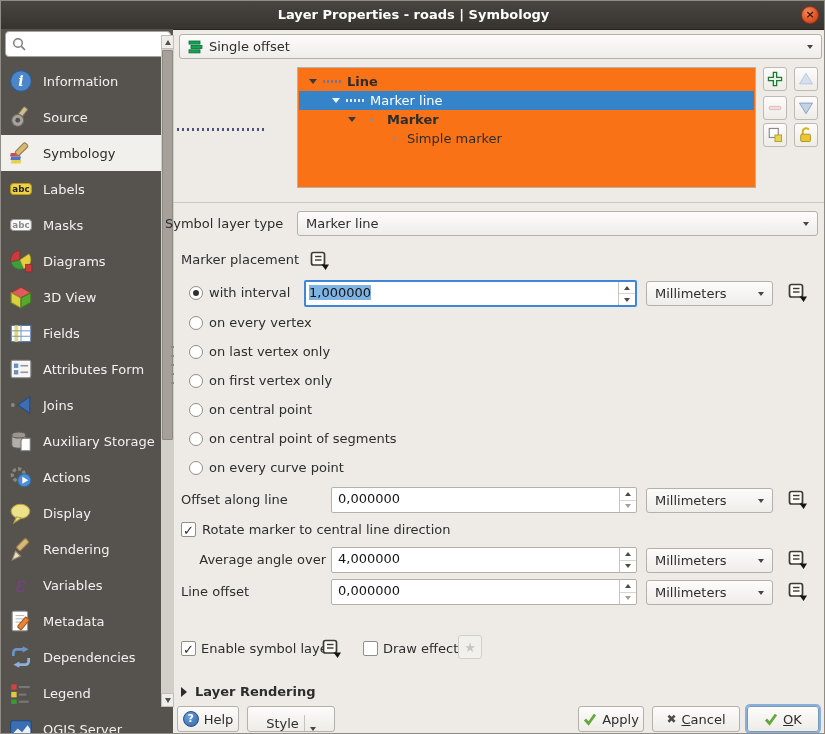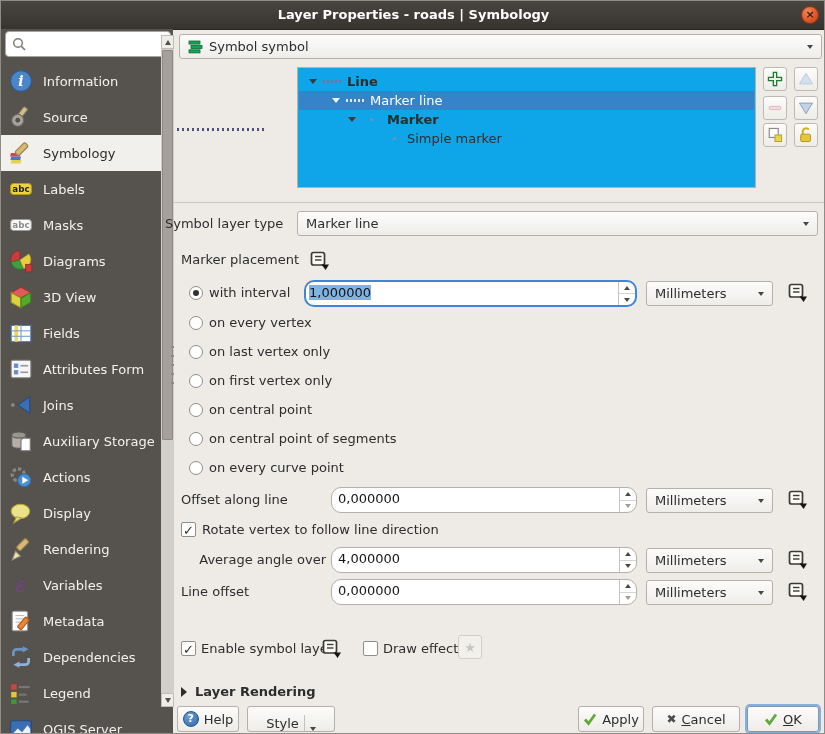--- a/index.html
+++ b/index.html
@@ -35,21 +35,21 @@
   .splitdots{position:absolute;left:170px;top:345px;width:3px;height:44px;
              background:repeating-linear-gradient(#8f8b85 0 2px,transparent 2px 9px);}
   
   .combo{position:absolute;background:linear-gradient(#fdfcfb,#efedea);border:1px solid #b4b0aa;
          border-radius:3px;box-sizing:border-box;}
   .combo .cv{line-height:23px;padding-left:8px;white-space:nowrap;overflow:hidden;}
   .combo .arr{position:absolute;right:8px;top:50%;margin-top:-2px;width:0;height:0;
               border-left:3.5px solid transparent;border-right:3.5px solid transparent;border-top:4.5px solid #4a463f;}
   .pbtn{position:absolute;background:linear-gradient(#fdfcfb,#eeece8);border:1px solid #b4b0aa;border-radius:3px;
         box-sizing:border-box;display:flex;align-items:center;justify-content:center;gap:5px;font-size:13px;color:#2d2d2d;}
-  .spin{position:absolute;display:flex;background:#fff;border:1px solid #b4b0aa;border-radius:10px;box-sizing:border-box;gap:44px;}
+  .spin{position:absolute;display:flex;background:#fff;border:1px solid #b4b0aa;border-radius:2px;box-sizing:border-box;gap:44px;}
   .spin .val{flex:1;font-size:13px;line-height:22px;padding-left:6px;color:#141414;white-space:nowrap;overflow:hidden;}
   .spin.focus{border:2px solid #3f87d6;}
   .spin.focus .val{line-height:21px;padding-left:3px;}
   .seltext{background:#7eb3e3;}
   .spin .ctrl{width:16px;border-left:1px solid #c8c4be;display:flex;flex-direction:column;}
   .spin .ctrl>div{flex:1;display:flex;align-items:center;justify-content:center;}
   .spin .ctrl .up{border-bottom:1px solid #d8d4ce;}
   .sarr-u{width:0;height:0;border-left:3.5px solid transparent;border-right:3.5px solid transparent;border-bottom:4.5px solid #4d4943;}
   .sarr-d{width:0;height:0;border-left:3.5px solid transparent;border-right:3.5px solid transparent;border-top:4.5px solid #4d4943;}
   .sarr-d.dim{border-top-color:#a29e97;}
@@ -59,21 +59,21 @@
          box-sizing:border-box;text-align:center;}
   .check .ck{visibility:hidden;font-size:13px;line-height:13px;color:#2e2c29;font-weight:bold;}
   .check.on .ck{visibility:visible;}
   .flabel{position:absolute;line-height:26px;white-space:nowrap;}
   .rlabel{position:absolute;line-height:18px;white-space:nowrap;}
   .ddicon{position:absolute;}
   .tbtn{position:absolute;width:24px;height:24px;background:linear-gradient(#fdfcfb,#eeece8);
         border:1px solid #bdb9b3;border-radius:3px;box-sizing:border-box;display:flex;align-items:center;justify-content:center;}
   .sep{position:absolute;background:#cbc7c1;}
   
-  .treepanel{position:absolute;left:296px;top:66px;width:459px;height:121px;background:#0ea5e9;
+  .treepanel{position:absolute;left:296px;top:66px;width:459px;height:121px;background:#f97316;
              border:1px solid #b5b1ab;box-sizing:border-box;}
   .trow{position:absolute;left:1px;right:1px;height:19px;}
   .trow.sel{background:#3584c9;color:#fff;}
   .trow .exp{position:absolute;top:7px;width:0;height:0;border-left:4px solid transparent;
              border-right:4px solid transparent;border-top:5px solid #3a3a3a;}
   .trow.sel .exp{border-top-color:#eef4fb;}
   .trow .tl{position:absolute;top:0;line-height:19px;white-space:nowrap;}
   .trow .tl.b{font-weight:bold;}
   .dotted{position:absolute;top:8px;width:18px;height:3px;
           background:repeating-linear-gradient(90deg,#72729a 0 2px,transparent 2px 4px);}
@@ -300,21 +300,21 @@
   </div>
   <div class="splitdots"></div>
 
   <div class="combo" style="left:178px;top:33px;width:643px;height:25px;">
     <div class="cv" style="display:flex;align-items:center;gap:5px;">
       <svg width="16" height="16" viewBox="0 0 16 16">
           <rect x="1" y="2" width="11" height="3.1" fill="#12a454" stroke="#0b6b37" stroke-width=".8"></rect>
           <rect x="3" y="6.4" width="11" height="3.1" fill="#12a454" stroke="#0b6b37" stroke-width=".8"></rect>
           <rect x="1" y="10.8" width="11" height="3.1" fill="#12a454" stroke="#0b6b37" stroke-width=".8"></rect>
         </svg>
-      <span>Symbol symbol</span>
+      <span>Single offset</span>
     </div>
     <span class="arr"></span>
   </div>
 
   <div class="preview"></div>
 
   <div class="treepanel">
     <div class="trow" style="top:4px;">
       <span class="exp" style="left:10px;"></span>
       <span class="dotted" style="left:24px;"></span>
@@ -444,21 +444,21 @@
     <span class="arr"></span>
   </div>
   <svg class="ddicon" style="left:784px;top:489px;" width="24" height="20" viewBox="0 0 24 20">
       <rect x="4.5" y="1.5" width="13" height="12.5" rx="2" fill="#fcfbf4" stroke="#3c3a36" stroke-width="1.7"></rect>
       <line x1="8" y1="5.5" x2="14.5" y2="5.5" stroke="#3c3a36" stroke-width="1.4"></line>
       <line x1="8" y1="9" x2="14.5" y2="9" stroke="#3c3a36" stroke-width="1.4"></line>
       <path d="M14.5 13.5 h7.5 l-3.4 5.5 Z" fill="#151515"></path>
     </svg>
 
   <div class="check on" style="left:180px;top:521px;"><span class="ck">✓</span></div>
-  <div class="rlabel" style="left:201px;top:520px;">Rotate vertex to follow line direction</div>
+  <div class="rlabel" style="left:201px;top:520px;">Rotate marker to central line direction</div>
 
   <div class="flabel" style="left:183px;top:546px;width:142px;text-align:right;">Average angle over</div>
   <div class="spin" style="left:330px;top:546px;width:306px;height:26px;">
     <div class="val">4,000000</div>
     <div class="ctrl">
         <div class="up">
           <span class="sarr-u"></span>
         </div>
         <div>
           <span class="sarr-d"></span>

